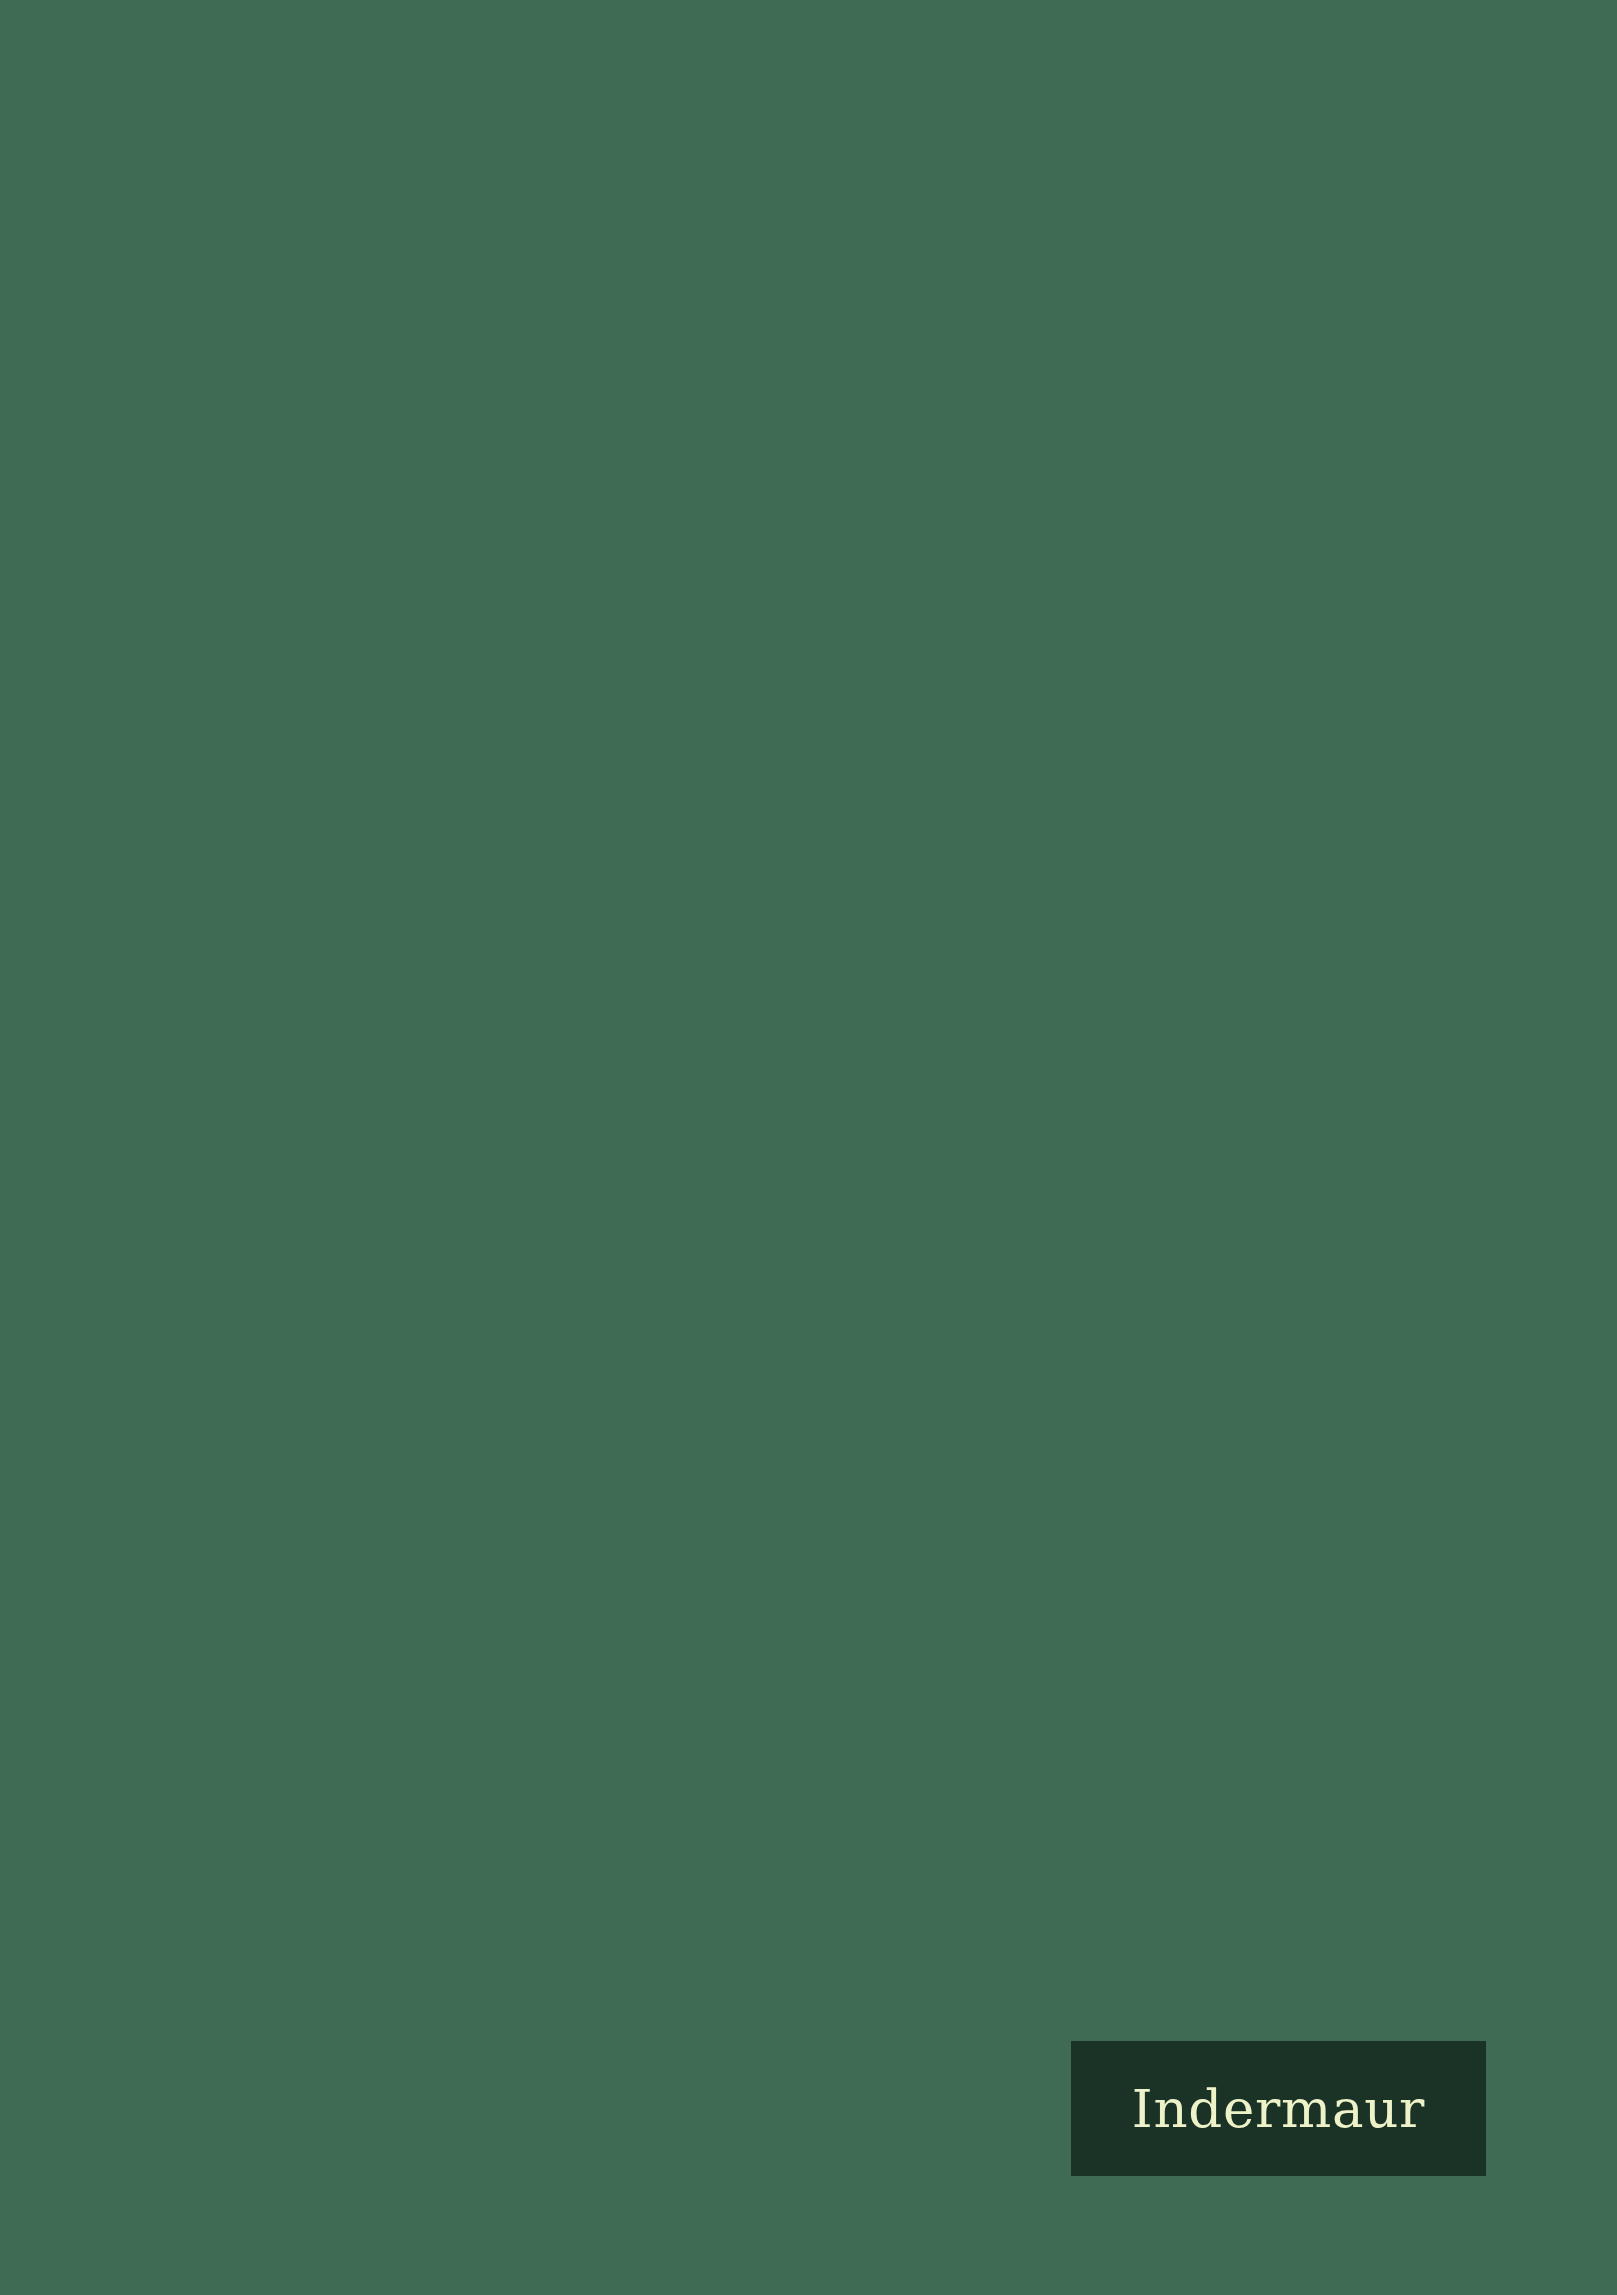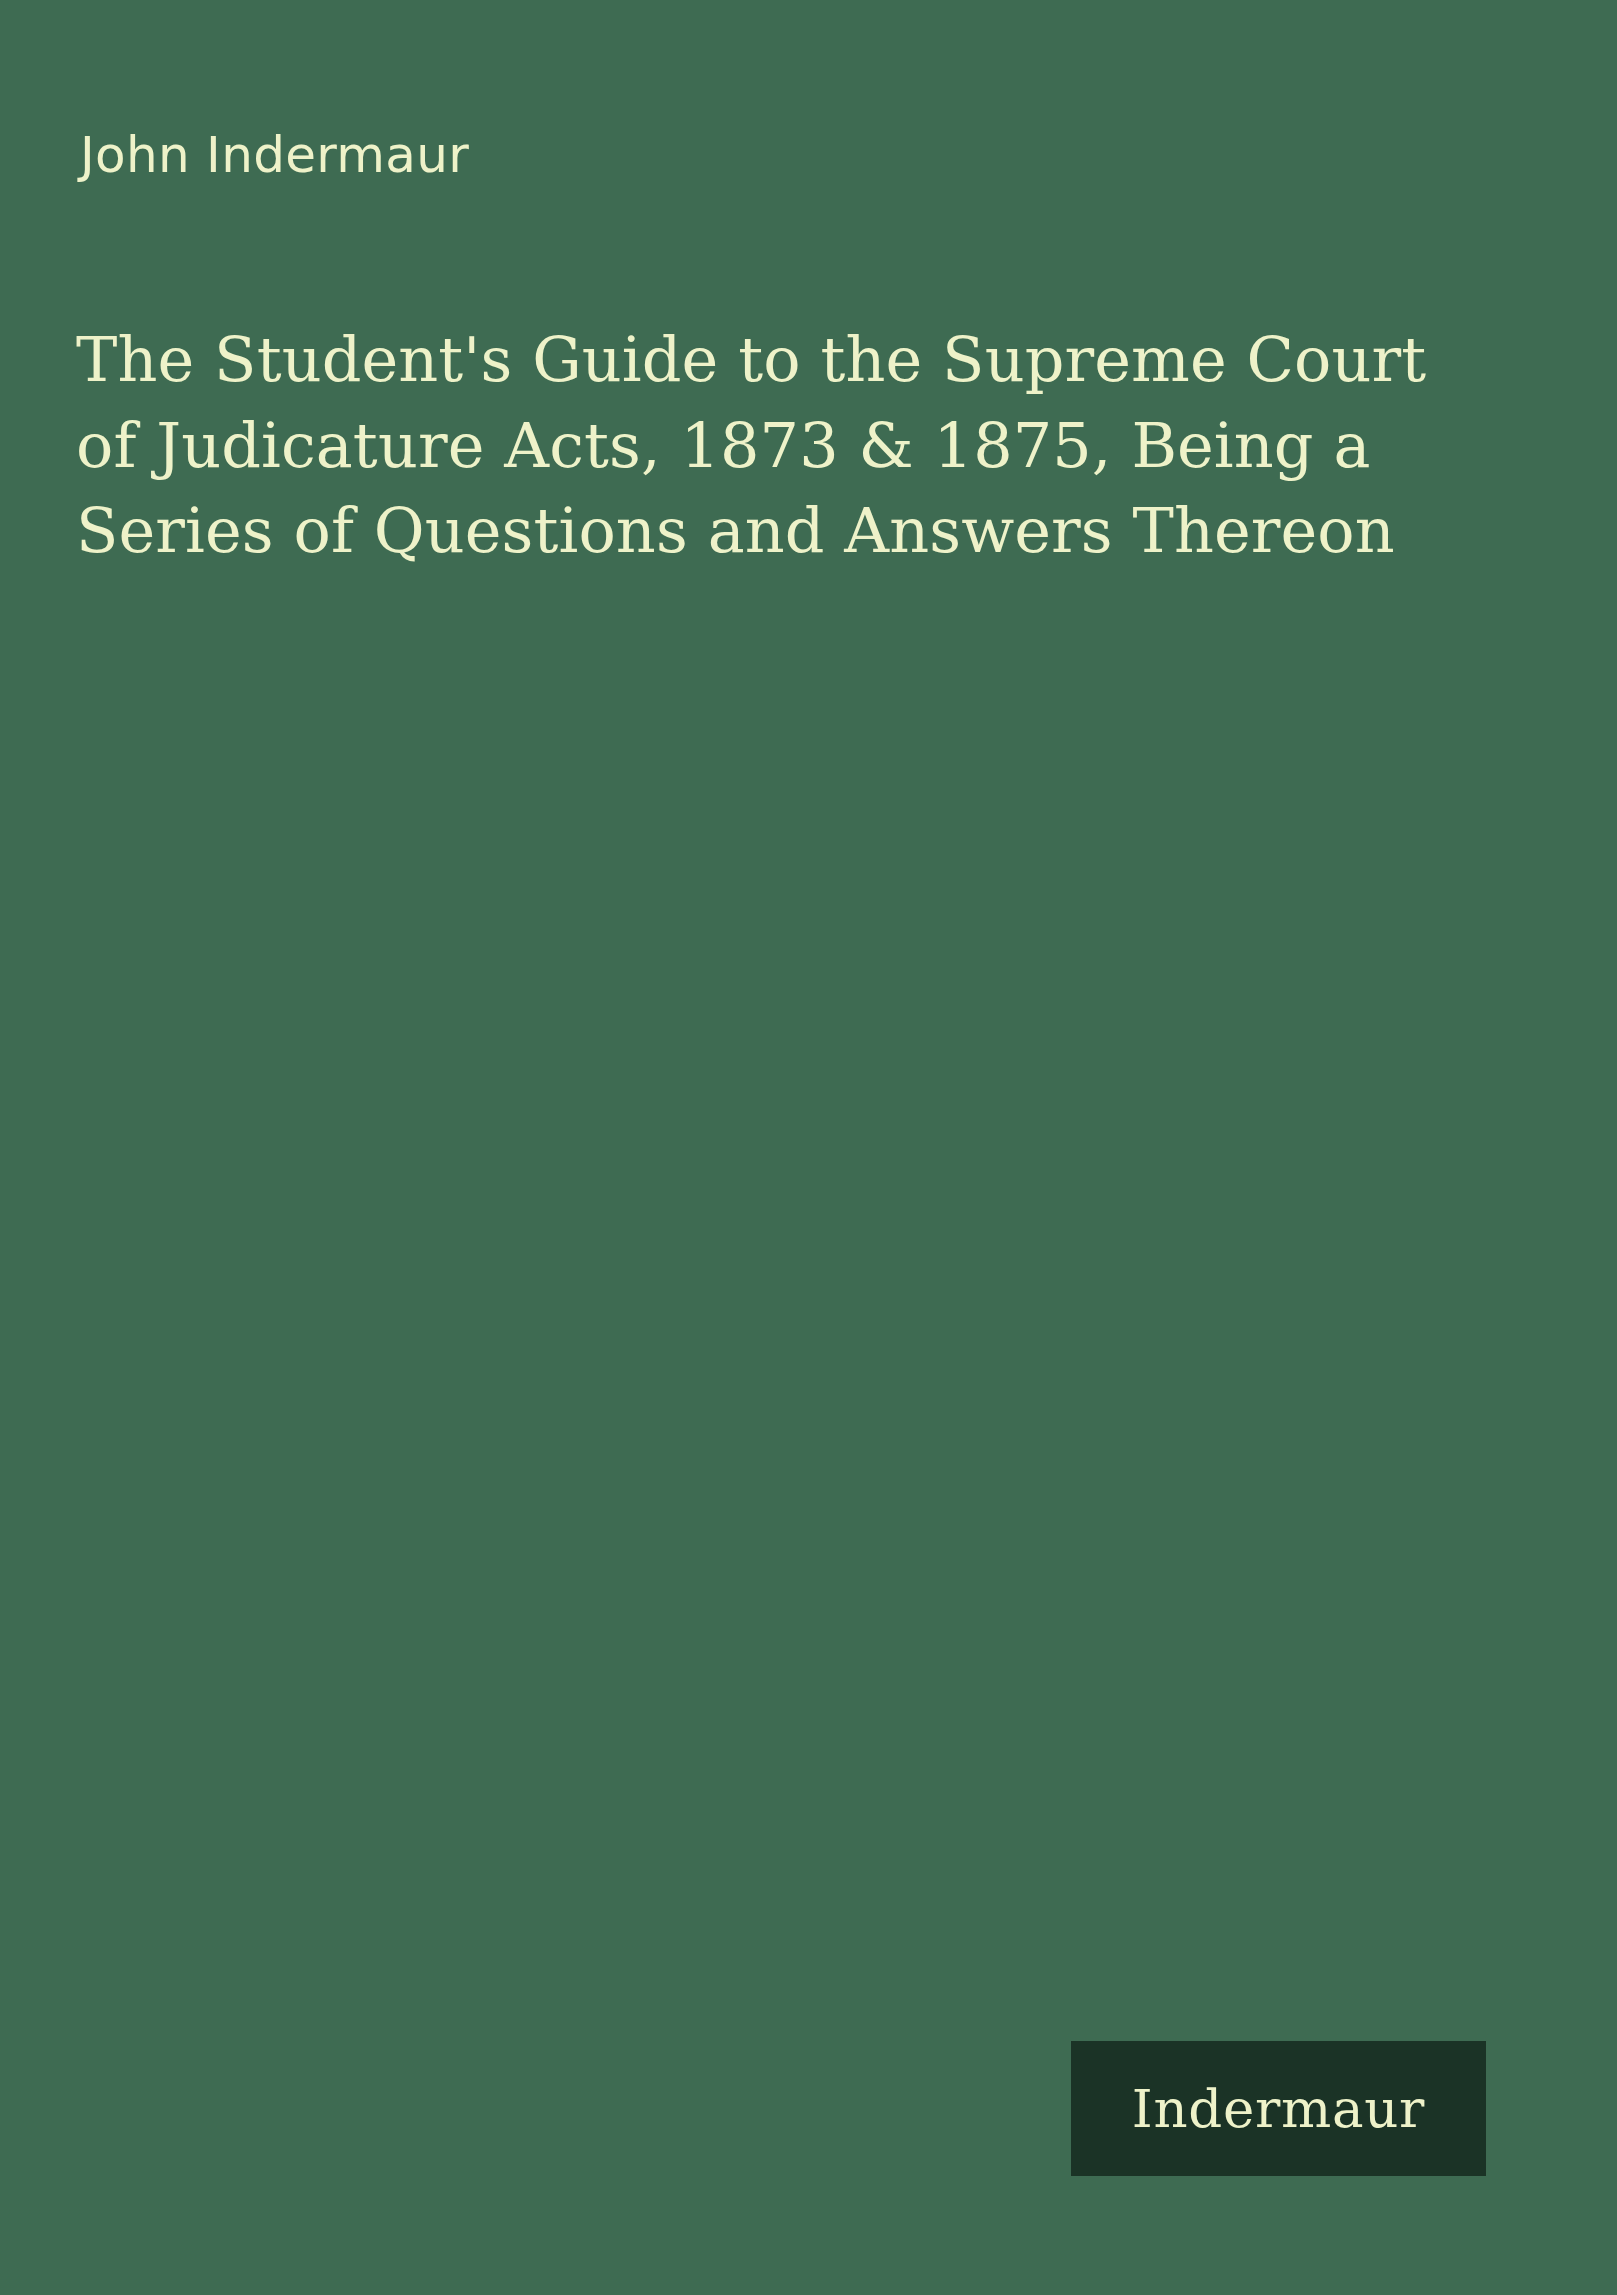--- a/index.html
+++ b/index.html
@@ -60,22 +60,20 @@
     font-size: 53px;
     font-weight: 400;
     letter-spacing: 0.7px;
   }
 </style>
 </head>
 <body>
 
 <div class="cover">
 
-  <div class="author">John Indermaur</div>
 
-  <div class="title">The Student's Guide to the Supreme Court of Judicature Acts, 1873 &amp; 1875, Being a Series of Questions and Answers Thereon</div>
 
   <div class="publisher-box">
     <span class="publisher-name">Indermaur</span>
   </div>
 
 </div>
 
 
 </body></html>

